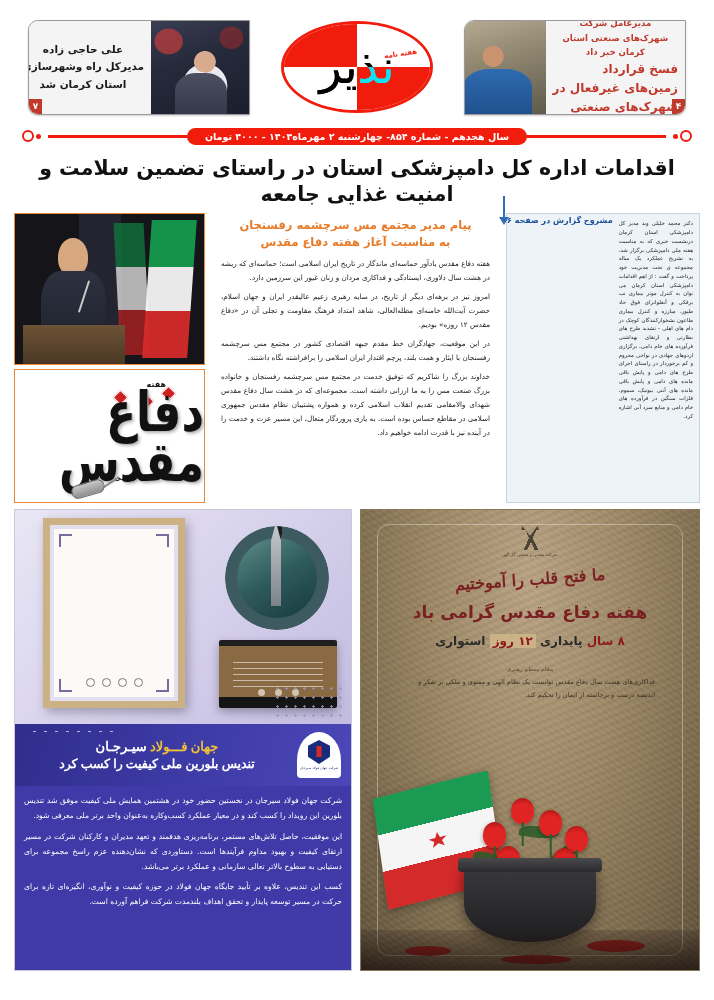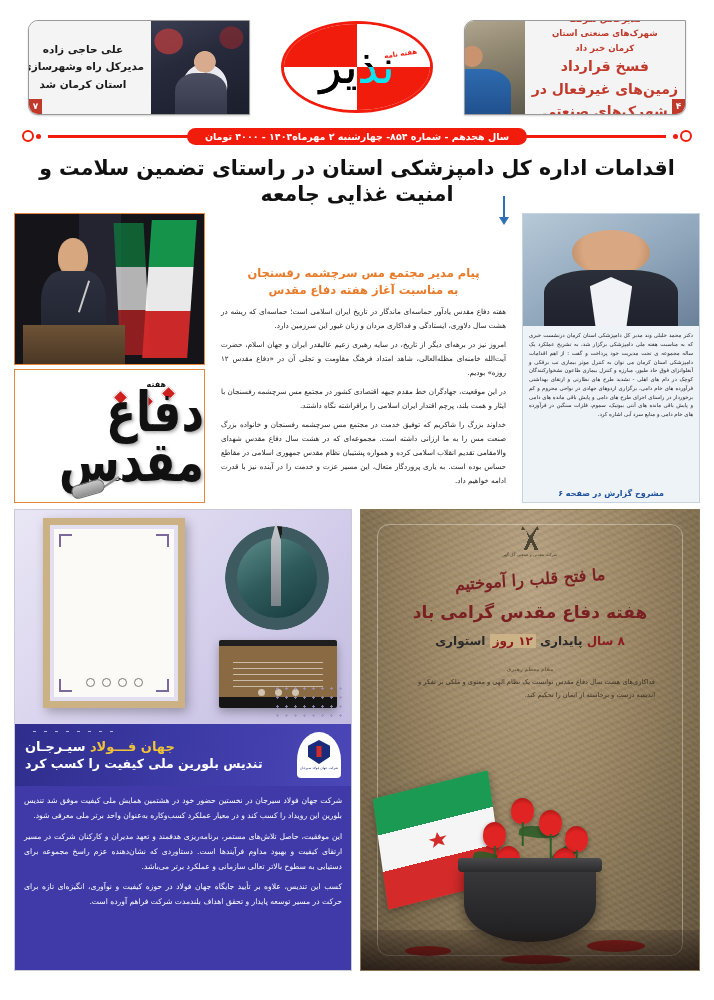--- a/index.html
+++ b/index.html
@@ -97,21 +97,21 @@
     background: #f4f4f4;
   }
   .teaser-text .ln {
     font-size: 10.5px;
     font-weight: bold;
     color: #1a1a1a;
     line-height: 1.45;
     white-space: nowrap;
   }
   .teaser.right .teaser-text .ln.small { font-size: 8.6px; color: #c0392b; font-weight: bold; }
-  .teaser.right .teaser-text .ln.big { font-size: 14px; color: #c0392b; font-weight: bold; }
+  .teaser.right .teaser-text .ln.big { font-size: 12px; color: #c0392b; font-weight: bold; text-align: right; }
 
   .page-badge {
     position: absolute;
     bottom: 0; width: 13px; height: 15px;
     background: #c0392b;
     color: #fff;
     font-size: 9px;
     font-weight: bold;
     display: flex; align-items: center; justify-content: center;
   }
@@ -234,23 +234,23 @@
   
   .top-row {
     display: flex;
     gap: 8px;
     margin: 0 14px;
     height: 290px;
   }
 
   
   .art-right {
-    width: 178px;
-    display: flex;
-    flex-direction: column;
+    width: 194px;
+    display: flex;
+    flex-direction: row;
     background: #eef3f8;
     border: 1px solid #c6d4e2;
   }
   .art-right .photo {
     height: 112px;
     position: relative;
     overflow: hidden;
     background: linear-gradient(150deg, #b7c9d8 0%, #8fa6bb 55%, #6b8099 100%);
   }
   .art-right .photo::before {
@@ -299,21 +299,20 @@
     flex-direction: column;
     padding: 0 6px;
   }
   .art-mid .kicker {
     text-align: center;
     color: #e87b29;
     font-weight: bold;
     font-size: 11.5px;
     line-height: 1.45;
     padding: 4px 2px 6px 2px;
-    margin-top: 48px;
   }
   .art-mid .body {
     flex: 1;
     font-size: 7.2px;
     line-height: 1.95;
     color: #1c1c1c;
     text-align: justify;
     padding: 0 2px;
     overflow: hidden;
   }
@@ -730,21 +729,21 @@
   }
   .foulad-head .logo .shield::after {
     content: "";
     position: absolute; left: 50%; top: 26%;
     width: 5px; height: 11px; background: #d42a2a;
     transform: translateX(-50%);
   }
   .foulad-head .logo .sub {
     font-size: 3.4px; color: #1a2b7a; margin-top: 2px; text-align: center; line-height: 1.3;
   }
-  .foulad-head .titles { flex: 1; text-align: left; }
+  .foulad-head .titles { flex: 1; text-align: center; font-family: Liberation Serif, serif; }
   .foulad-head .t1 {
     font-size: 13px; font-weight: bold; color: #f0c23a; line-height: 1.35;
   }
   .foulad-head .t1 .w { color: #ffffff; }
   .foulad-head .t2 {
     font-size: 12.5px; font-weight: bold; color: #ffffff; line-height: 1.35;
   }
   .foulad-head .topdots {
     position: absolute; top: 5px; left: 14px;
     width: 92px; height: 4px;

